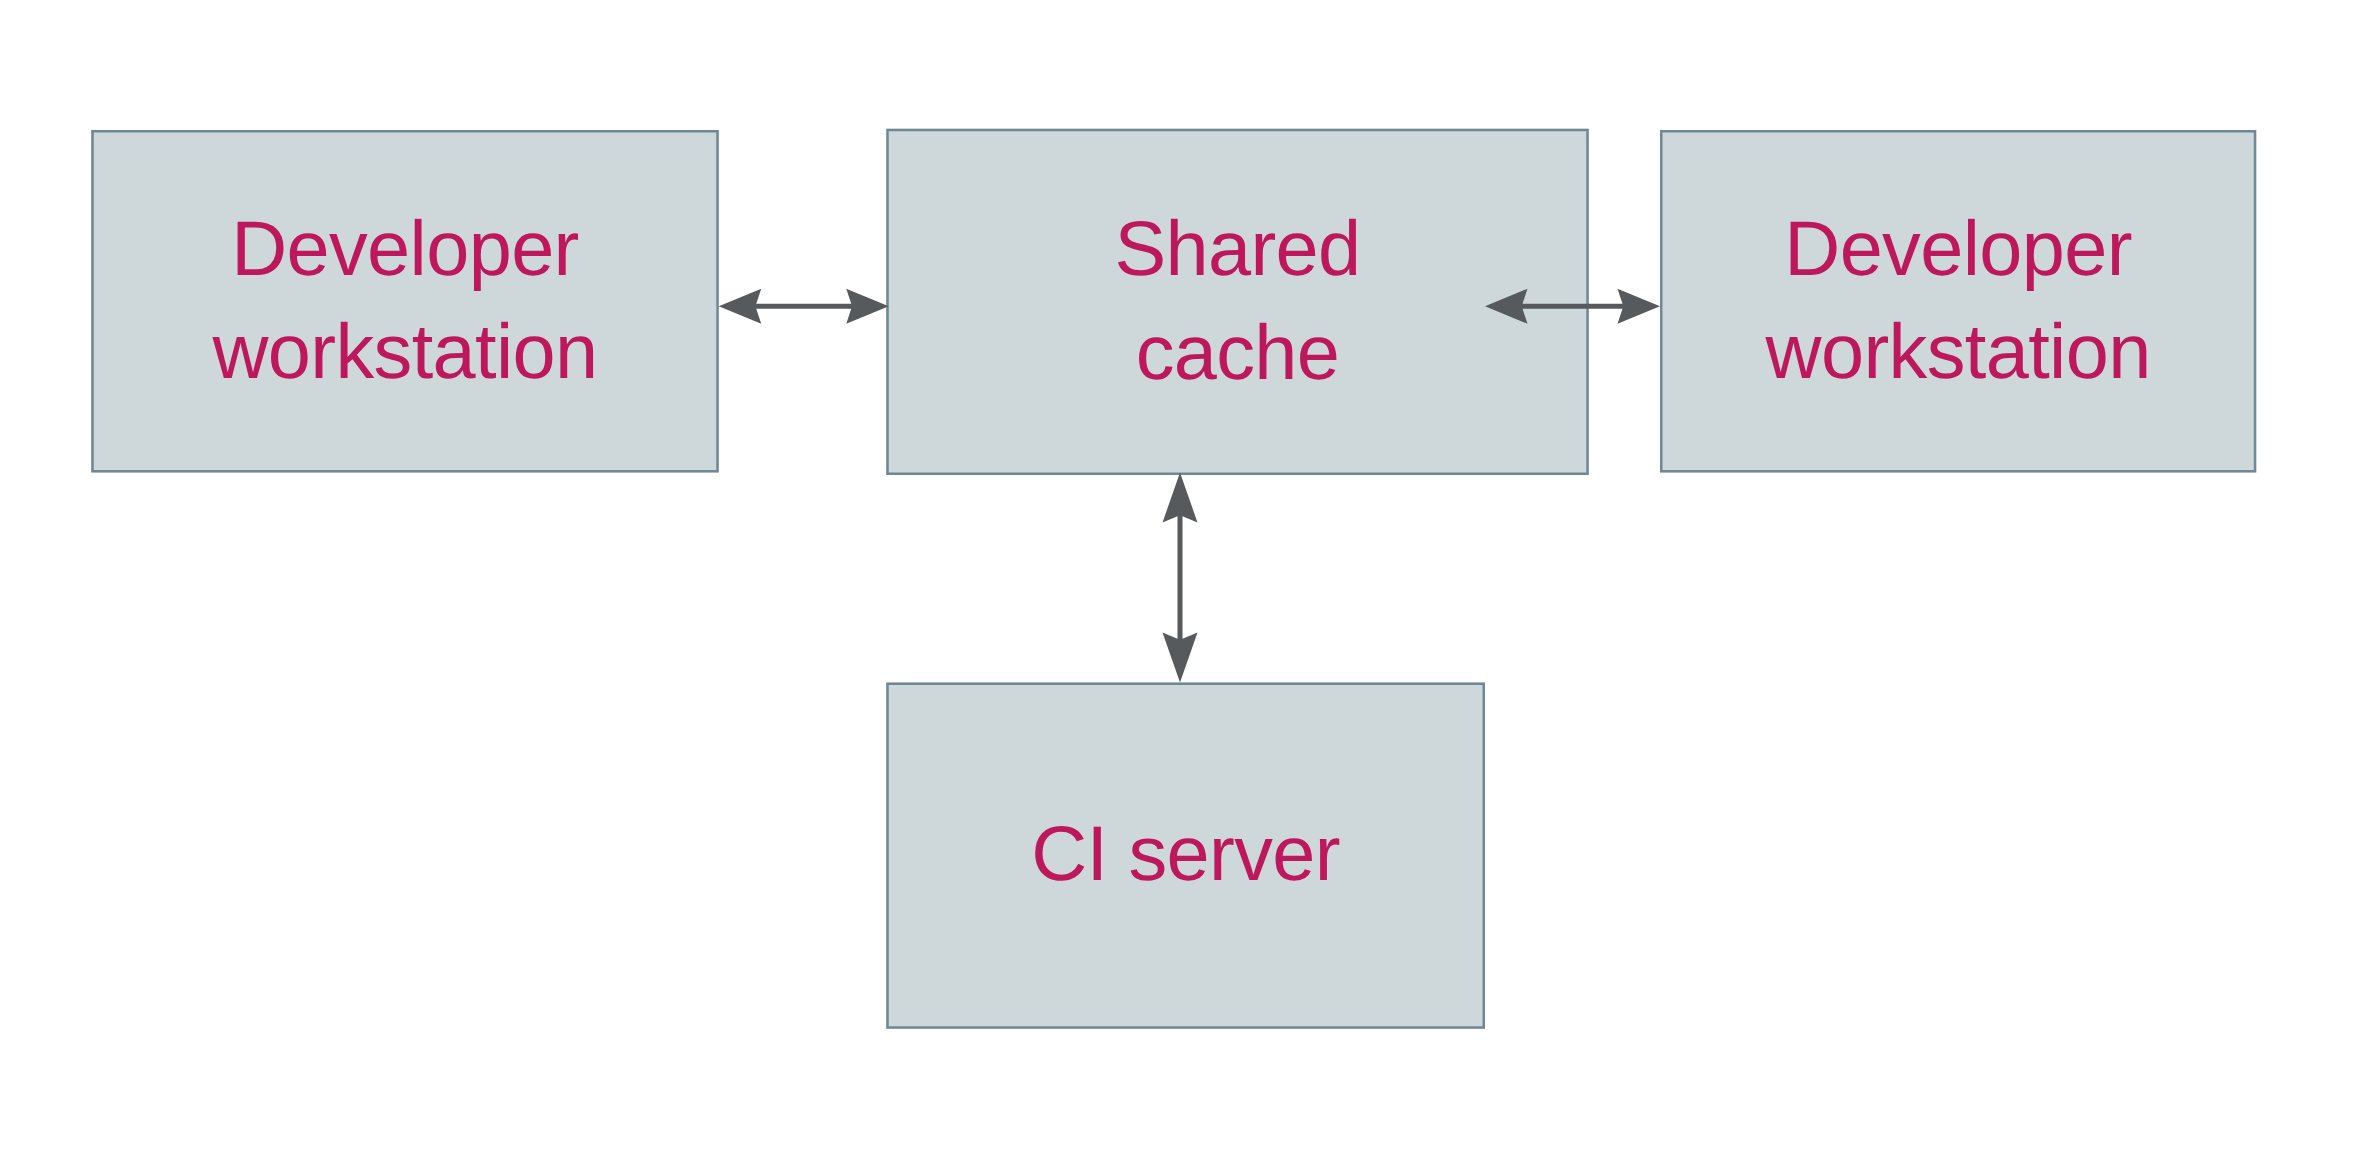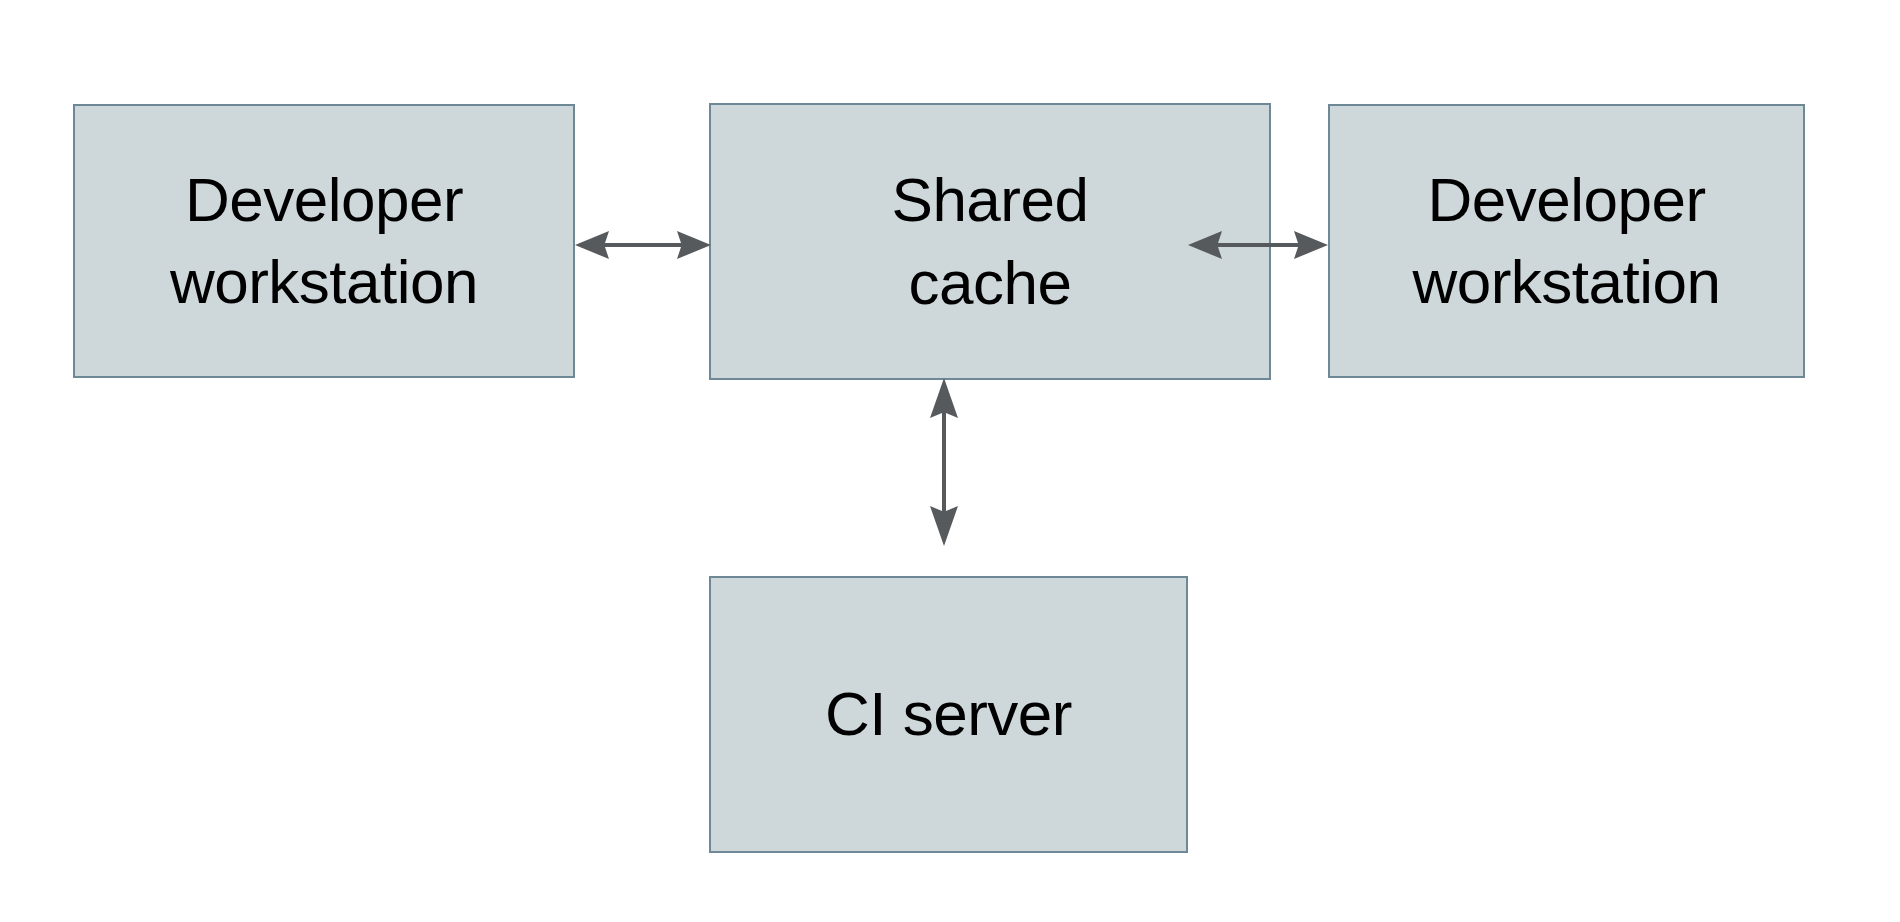--- a/index.html
+++ b/index.html
@@ -25,21 +25,21 @@
     border: 2px solid #6e8895;
     display: flex;
     align-items: center;
     justify-content: center;
     text-align: center;
   }
   .node-label {
     font-family: "Liberation Sans", sans-serif;
     font-size: 62px;
     line-height: 1.33;
-    color: #000000;
+    color: #be185d;
     letter-spacing: -0.5px;
     font-weight: 400;
     white-space: pre-line;
     padding: 0 6px;
   }
   .edge {
     position: absolute;
     pointer-events: none;
   }
   .edge svg {
@@ -60,21 +60,21 @@
   <div class="node" style="left:709px; top:103px; width:562px; height:277px;">
     <span class="node-label">Shared
 cache</span>
   </div>
 
   <div class="node" style="left:1328px; top:104px; width:477px; height:274px;">
     <span class="node-label">Developer
 workstation</span>
   </div>
 
-  <div class="node" style="left:709px; top:576px; width:479px; height:277px;">
+  <div class="node" style="left:709px; top:546px; width:479px; height:277px;">
     <span class="node-label">CI server</span>
   </div>
 
   <div class="edge" style="left:575px; top:222px; width:136px; height:46px;">
     <svg width="136" height="46" viewBox="0 0 136 46">
       <g fill="#565a5c" stroke="none">
         <path d="M 0 23 L 34 9 L 30 21 L 106 21 L 102 9 L 136 23 L 102 37 L 106 25 L 30 25 L 34 37 Z"></path>
       </g>
     </svg>
   </div>

